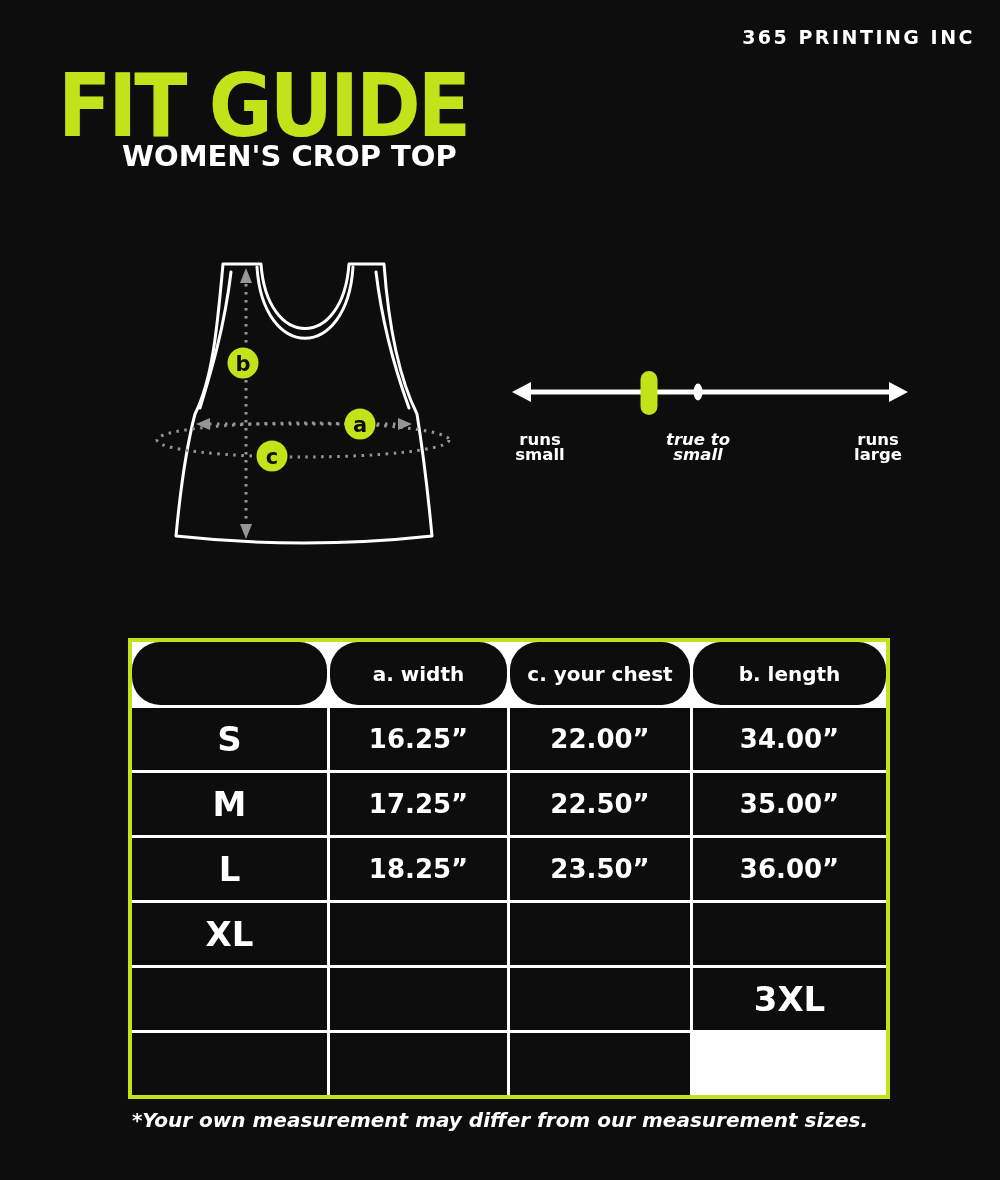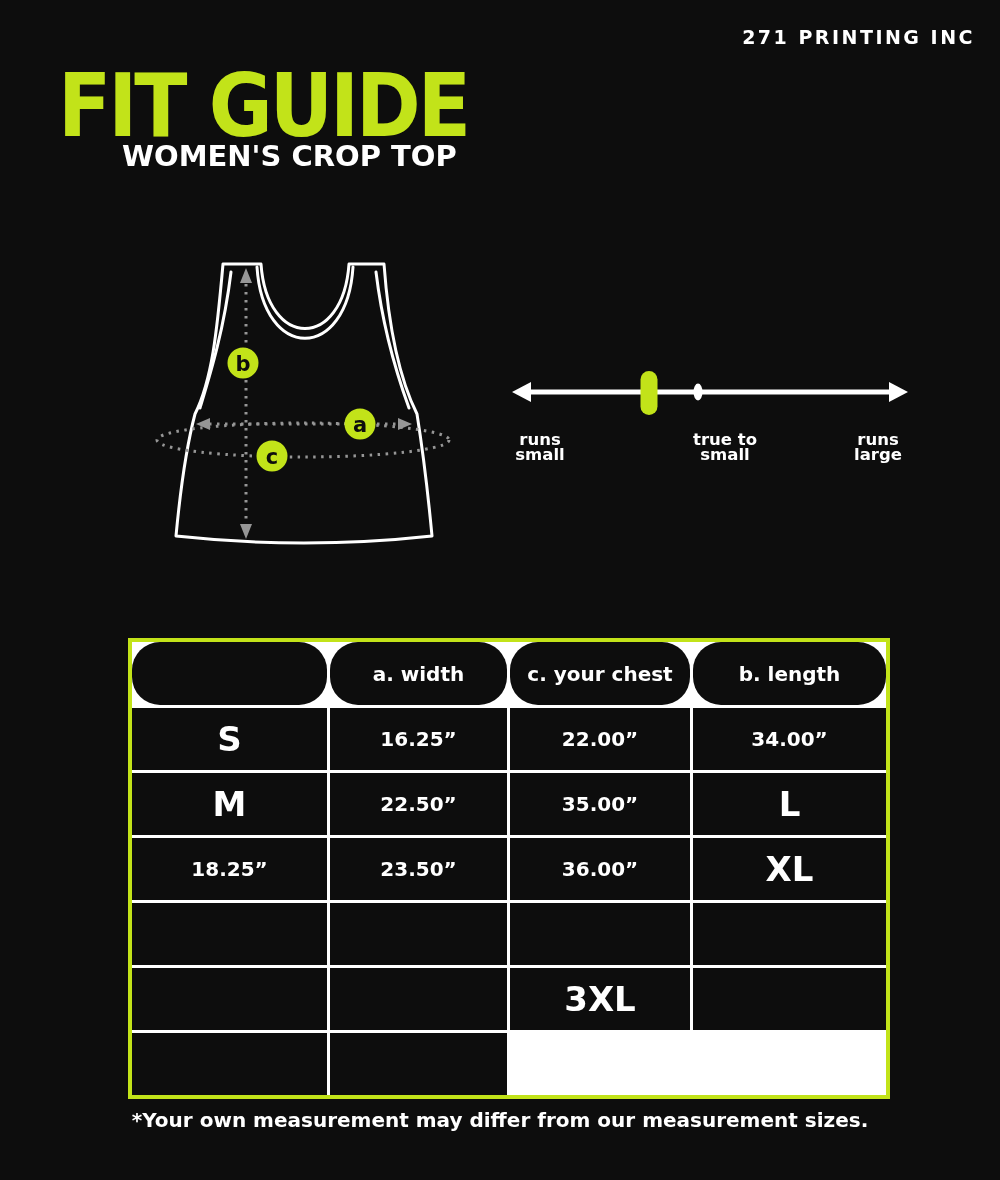--- a/index.html
+++ b/index.html
@@ -29,51 +29,51 @@
     color:#ffffff;white-space:nowrap;
   }
   .shirt-diagram{position:absolute;left:140px;top:240px;width:340px;height:312px;}
   .fit-scale-graphic{position:absolute;left:495px;top:365px;width:425px;height:60px;}
   .scale-label{
     position:absolute;top:433px;width:90px;
     text-align:center;font-size:16.5px;font-weight:bold;line-height:14.5px;
     color:#fff;
   }
   .scale-label.l1{left:495px;}
-  .scale-label.l2{left:680px;}
+  .scale-label.l2{left:653px;font-style:italic;}
   .scale-label.l3{left:833px;}
   .size-table{
     position:absolute;left:128px;top:638px;
     width:762px;height:461px;box-sizing:border-box;
     border:4px solid #c2e319;
     background:#ffffff;
     display:grid;
     grid-template-columns:195px 177px 180px 193px;
     grid-template-rows:63px repeat(6,62px);
     gap:3px;
   }
   .cell{
     background:#0d0d0d;
     display:flex;align-items:center;justify-content:center;
     font-weight:bold;color:#fff;
   }
   .cell.head{font-size:20px;border-radius:28px;}
   .cell.size{font-size:34px;}
-  .cell.val{font-size:20px;}
+  .cell.val{font-size:26px;}
   .footnote{
     position:absolute;left:0;top:1108px;width:1000px;
-    text-align:center;font-size:20px;font-weight:bold;color:#fff;
+    text-align:center;font-size:20px;font-weight:bold;color:#fff;font-style:italic;
   }
 </style>
 </head>
 <body>
 
 <div class="page">
 
-  <div class="brand">271 PRINTING INC</div>
+  <div class="brand">365 PRINTING INC</div>
   <div class="title">FIT GUIDE</div>
   <div class="subtitle">WOMEN'S CROP TOP</div>
 
   <svg class="shirt-diagram" viewBox="140 240 340 312" xmlns="http://www.w3.org/2000/svg">
 
     <path d="M 223 264 L 261 264 C 267 350 343 350 349 264 L 384 264
              C 389 332 400 380 417 414
              C 423 452 429 504 432 536
              Q 304 550 176 536
              C 179 504 185 452 195 414
@@ -132,20 +132,21 @@
     <div class="cell head">a. width</div>
     <div class="cell head">c. your chest</div>
     <div class="cell head">b. length</div>
 
     <div class="cell size">S</div>
     <div class="cell val">16.25”</div>
     <div class="cell val">22.00”</div>
     <div class="cell val">34.00”</div>
 
     <div class="cell size">M</div>
+    <div class="cell val">17.25”</div>
     <div class="cell val">22.50”</div>
     <div class="cell val">35.00”</div>
 
     <div class="cell size">L</div>
     <div class="cell val">18.25”</div>
     <div class="cell val">23.50”</div>
     <div class="cell val">36.00”</div>
 
     <div class="cell size">XL</div>
     <div class="cell val"></div>

